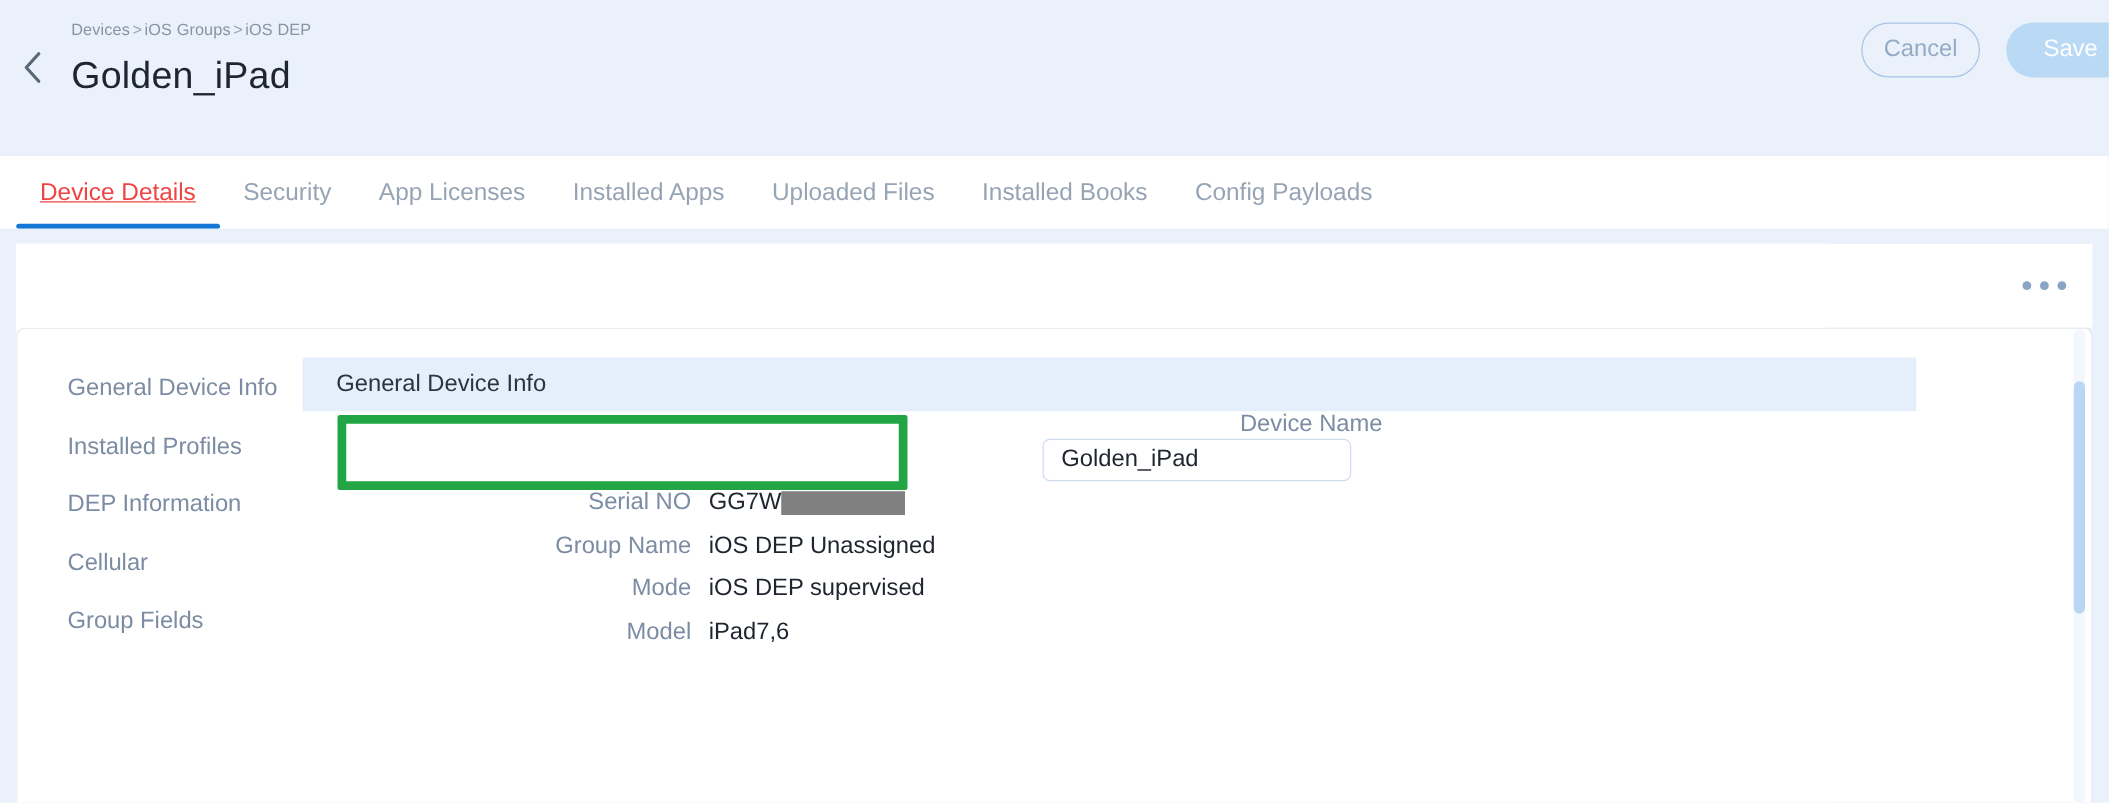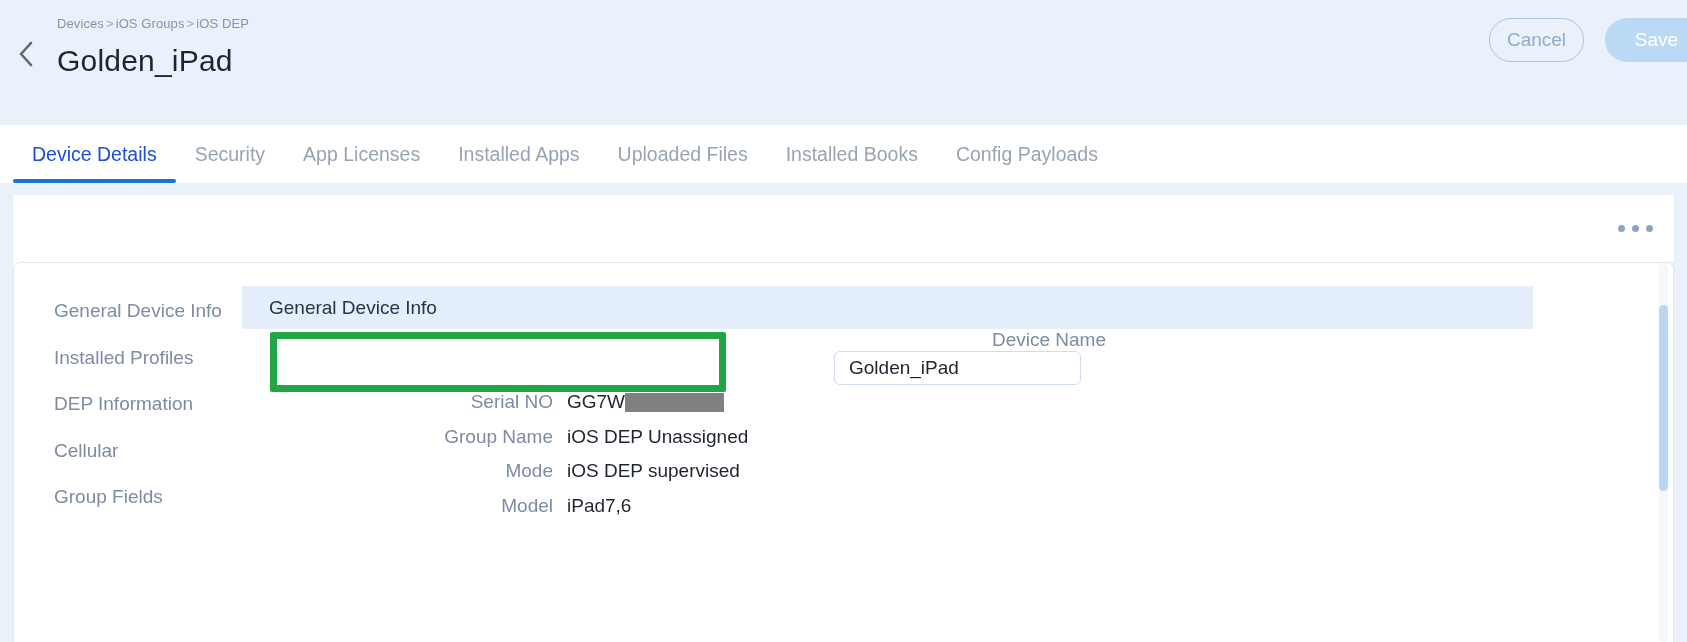--- a/index.html
+++ b/index.html
@@ -126,22 +126,23 @@
     align-items: center;
     padding: 0 19px;
     font-size: 19.5px;
     color: #97a4b4;
     cursor: pointer;
     white-space: nowrap;
   }
   .tab:first-child { padding-left: 19px; }
 
   .tab.active {
-    color: #1d4ed8;
+    color: #ef4444;
     font-weight: 400;
+    text-decoration: underline;
   }
   .tab.active::after {
     content: "";
     position: absolute;
     left: 0;
     right: 0;
     bottom: 0;
     height: 4px;
     background: #1477d4;
     border-radius: 2px;

